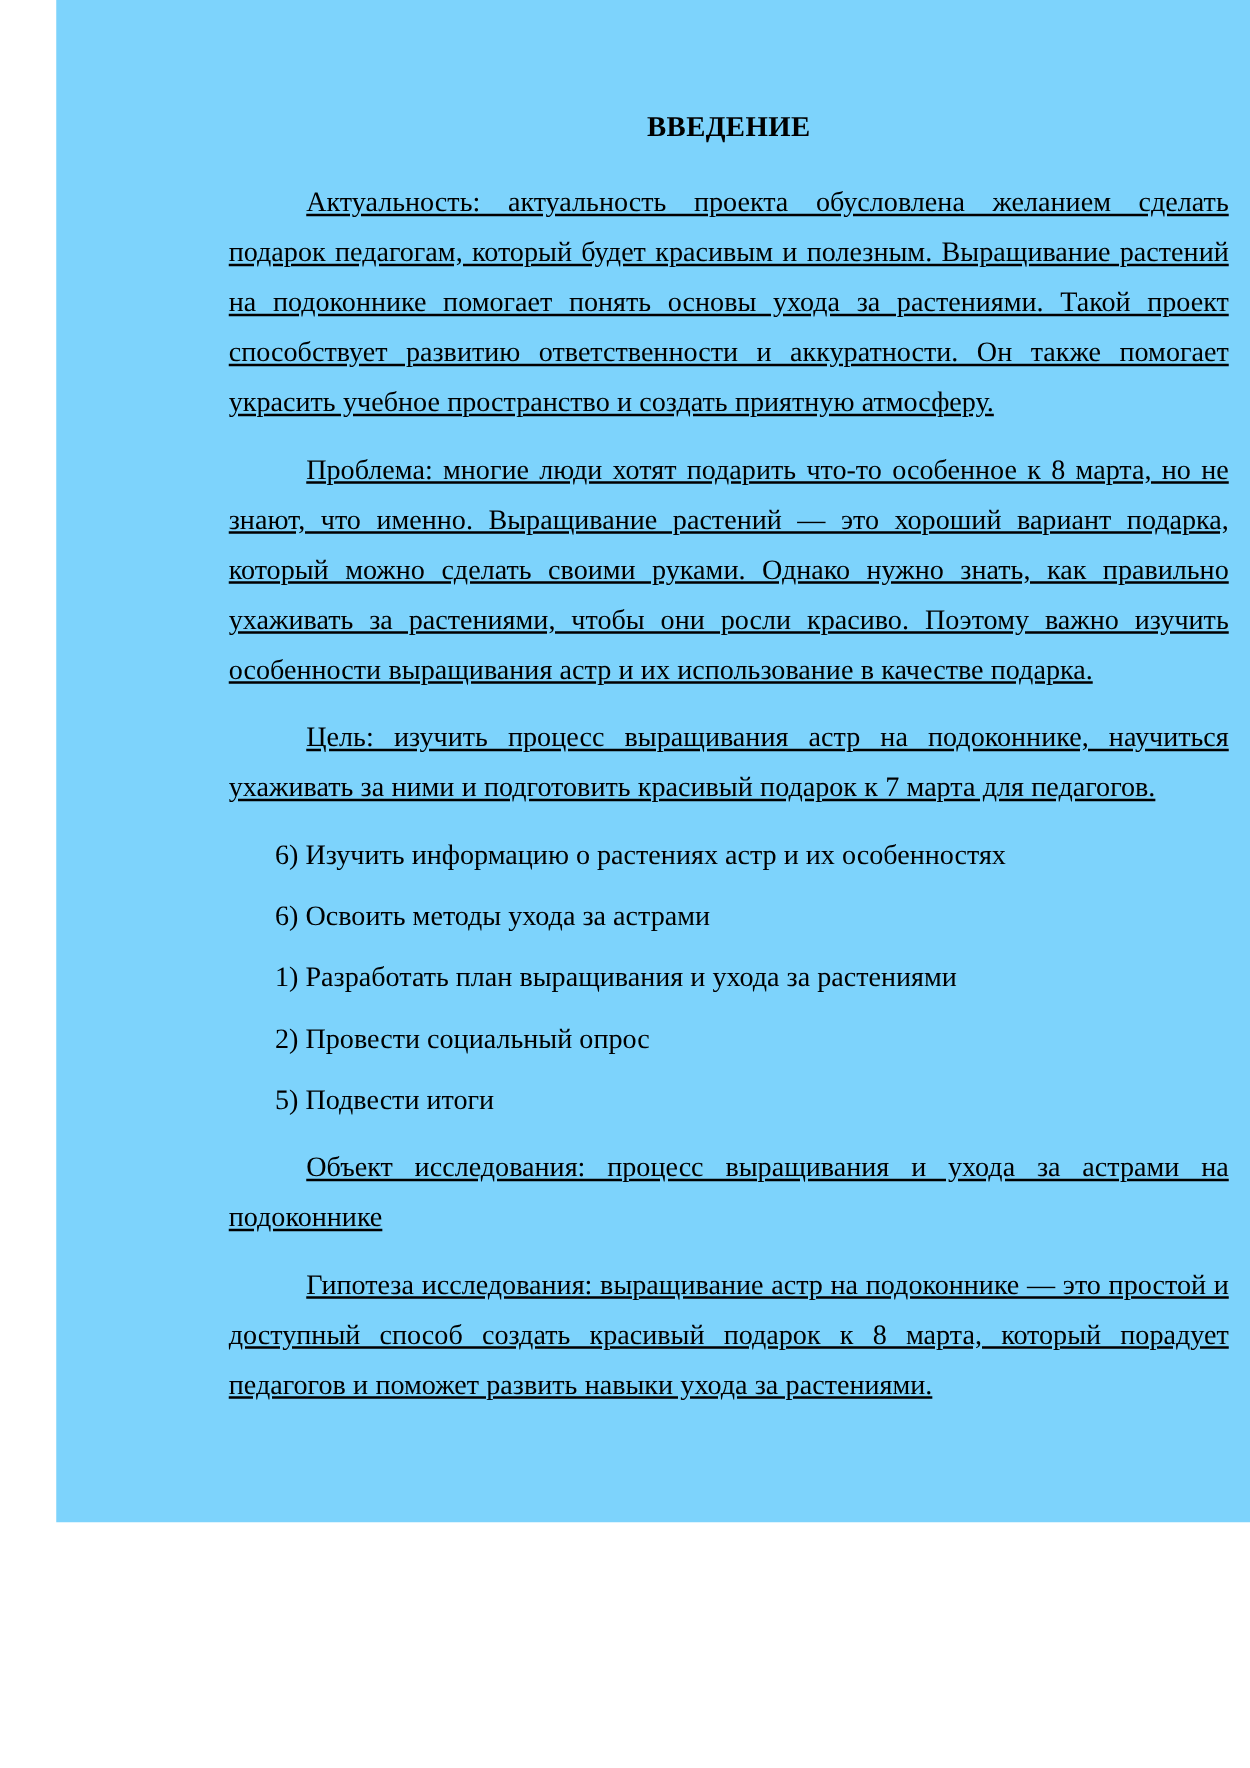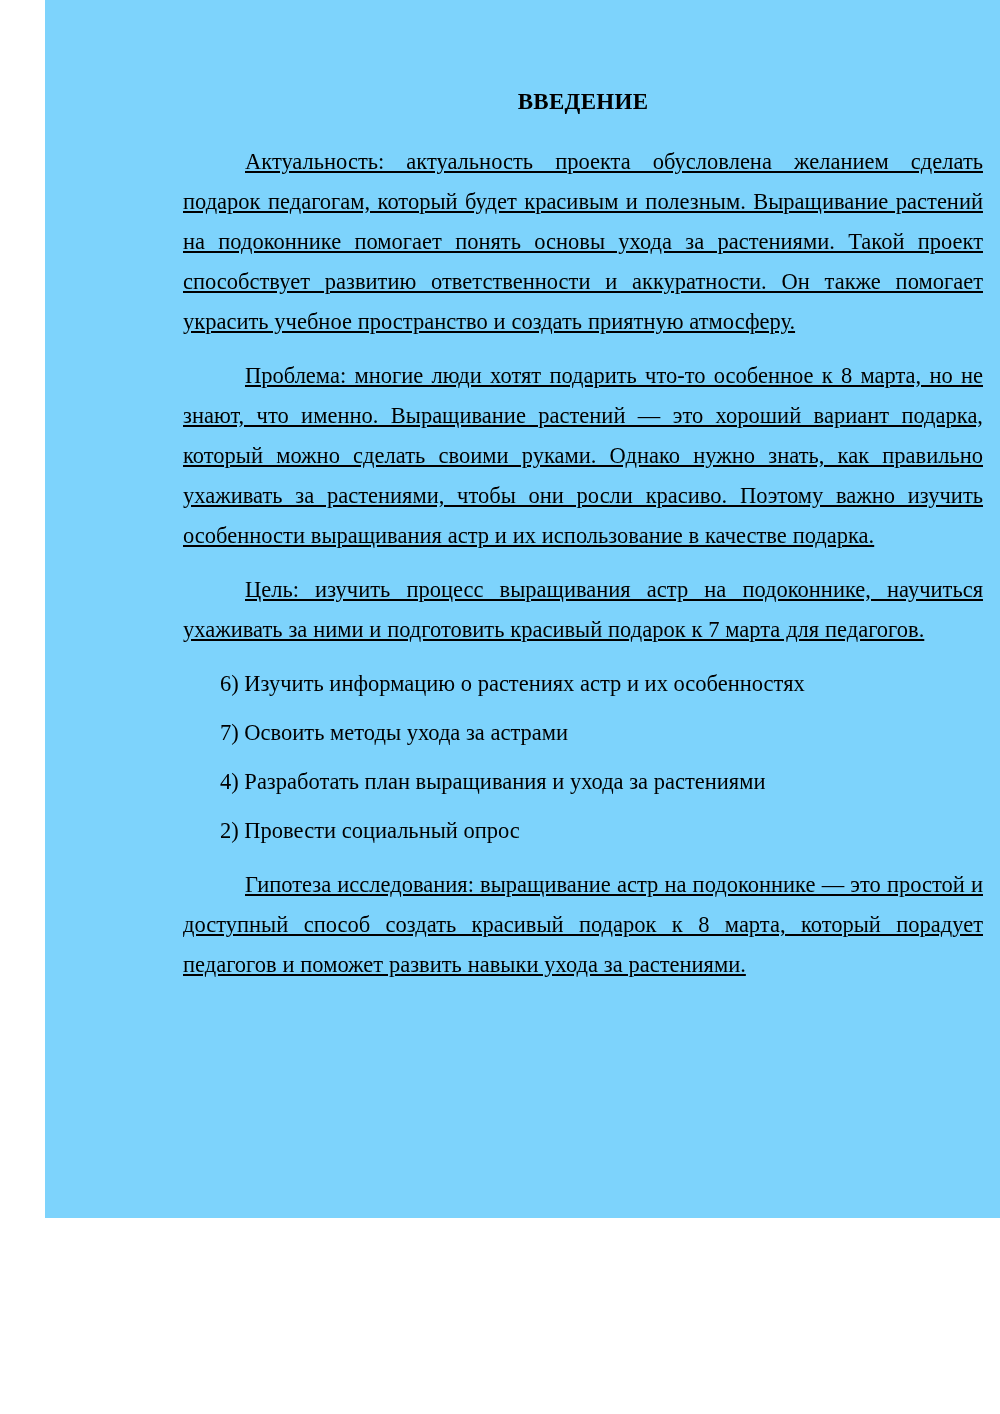--- a/index.html
+++ b/index.html
@@ -93,26 +93,28 @@
     <p class="para">Актуальность: актуальность проекта обусловлена желанием сделать подарок педагогам, который будет красивым и полезным. Выращивание растений на подоконнике помогает понять основы ухода за растениями. Такой проект способствует развитию ответственности и аккуратности. Он также помогает украсить учебное пространство и создать приятную атмосферу.</p>
 
     <p class="para">Проблема: многие люди хотят подарить что-то особенное к 8 марта, но не знают, что именно. Выращивание растений — это хороший вариант подарка, который можно сделать своими руками. Однако нужно знать, как правильно ухаживать за растениями, чтобы они росли красиво. Поэтому важно изучить особенности выращивания астр и их использование в качестве подарка.</p>
 
     <p class="para">Цель: изучить процесс выращивания астр на подоконнике, научиться ухаживать за ними и подготовить красивый подарок к 7 марта для педагогов.</p>
 
 
     <div class="list-wrap">
       <ol class="list">
         <li class="list-item">6) Изучить информацию о растениях астр и их особенностях</li>
-        <li class="list-item">7) Освоить методы ухода за астрами</li>
-        <li class="list-item">4) Разработать план выращивания и ухода за растениями</li>
+        <li class="list-item">6) Освоить методы ухода за астрами</li>
+        <li class="list-item">1) Разработать план выращивания и ухода за растениями</li>
         <li class="list-item">2) Провести социальный опрос</li>
+        <li class="list-item">5) Подвести итоги</li>
       </ol>
     </div>
 
+    <p class="para">Объект исследования: процесс выращивания и ухода за астрами на подоконнике</p>
 
 
     <p class="para">Гипотеза исследования: выращивание астр на подоконнике — это простой и доступный способ создать красивый подарок к 8 марта, который порадует педагогов и поможет развить навыки ухода за растениями.</p>
 
   </div>
 
   <div class="page-number">
     <span class="pn-inner">3</span>
   </div>
 

